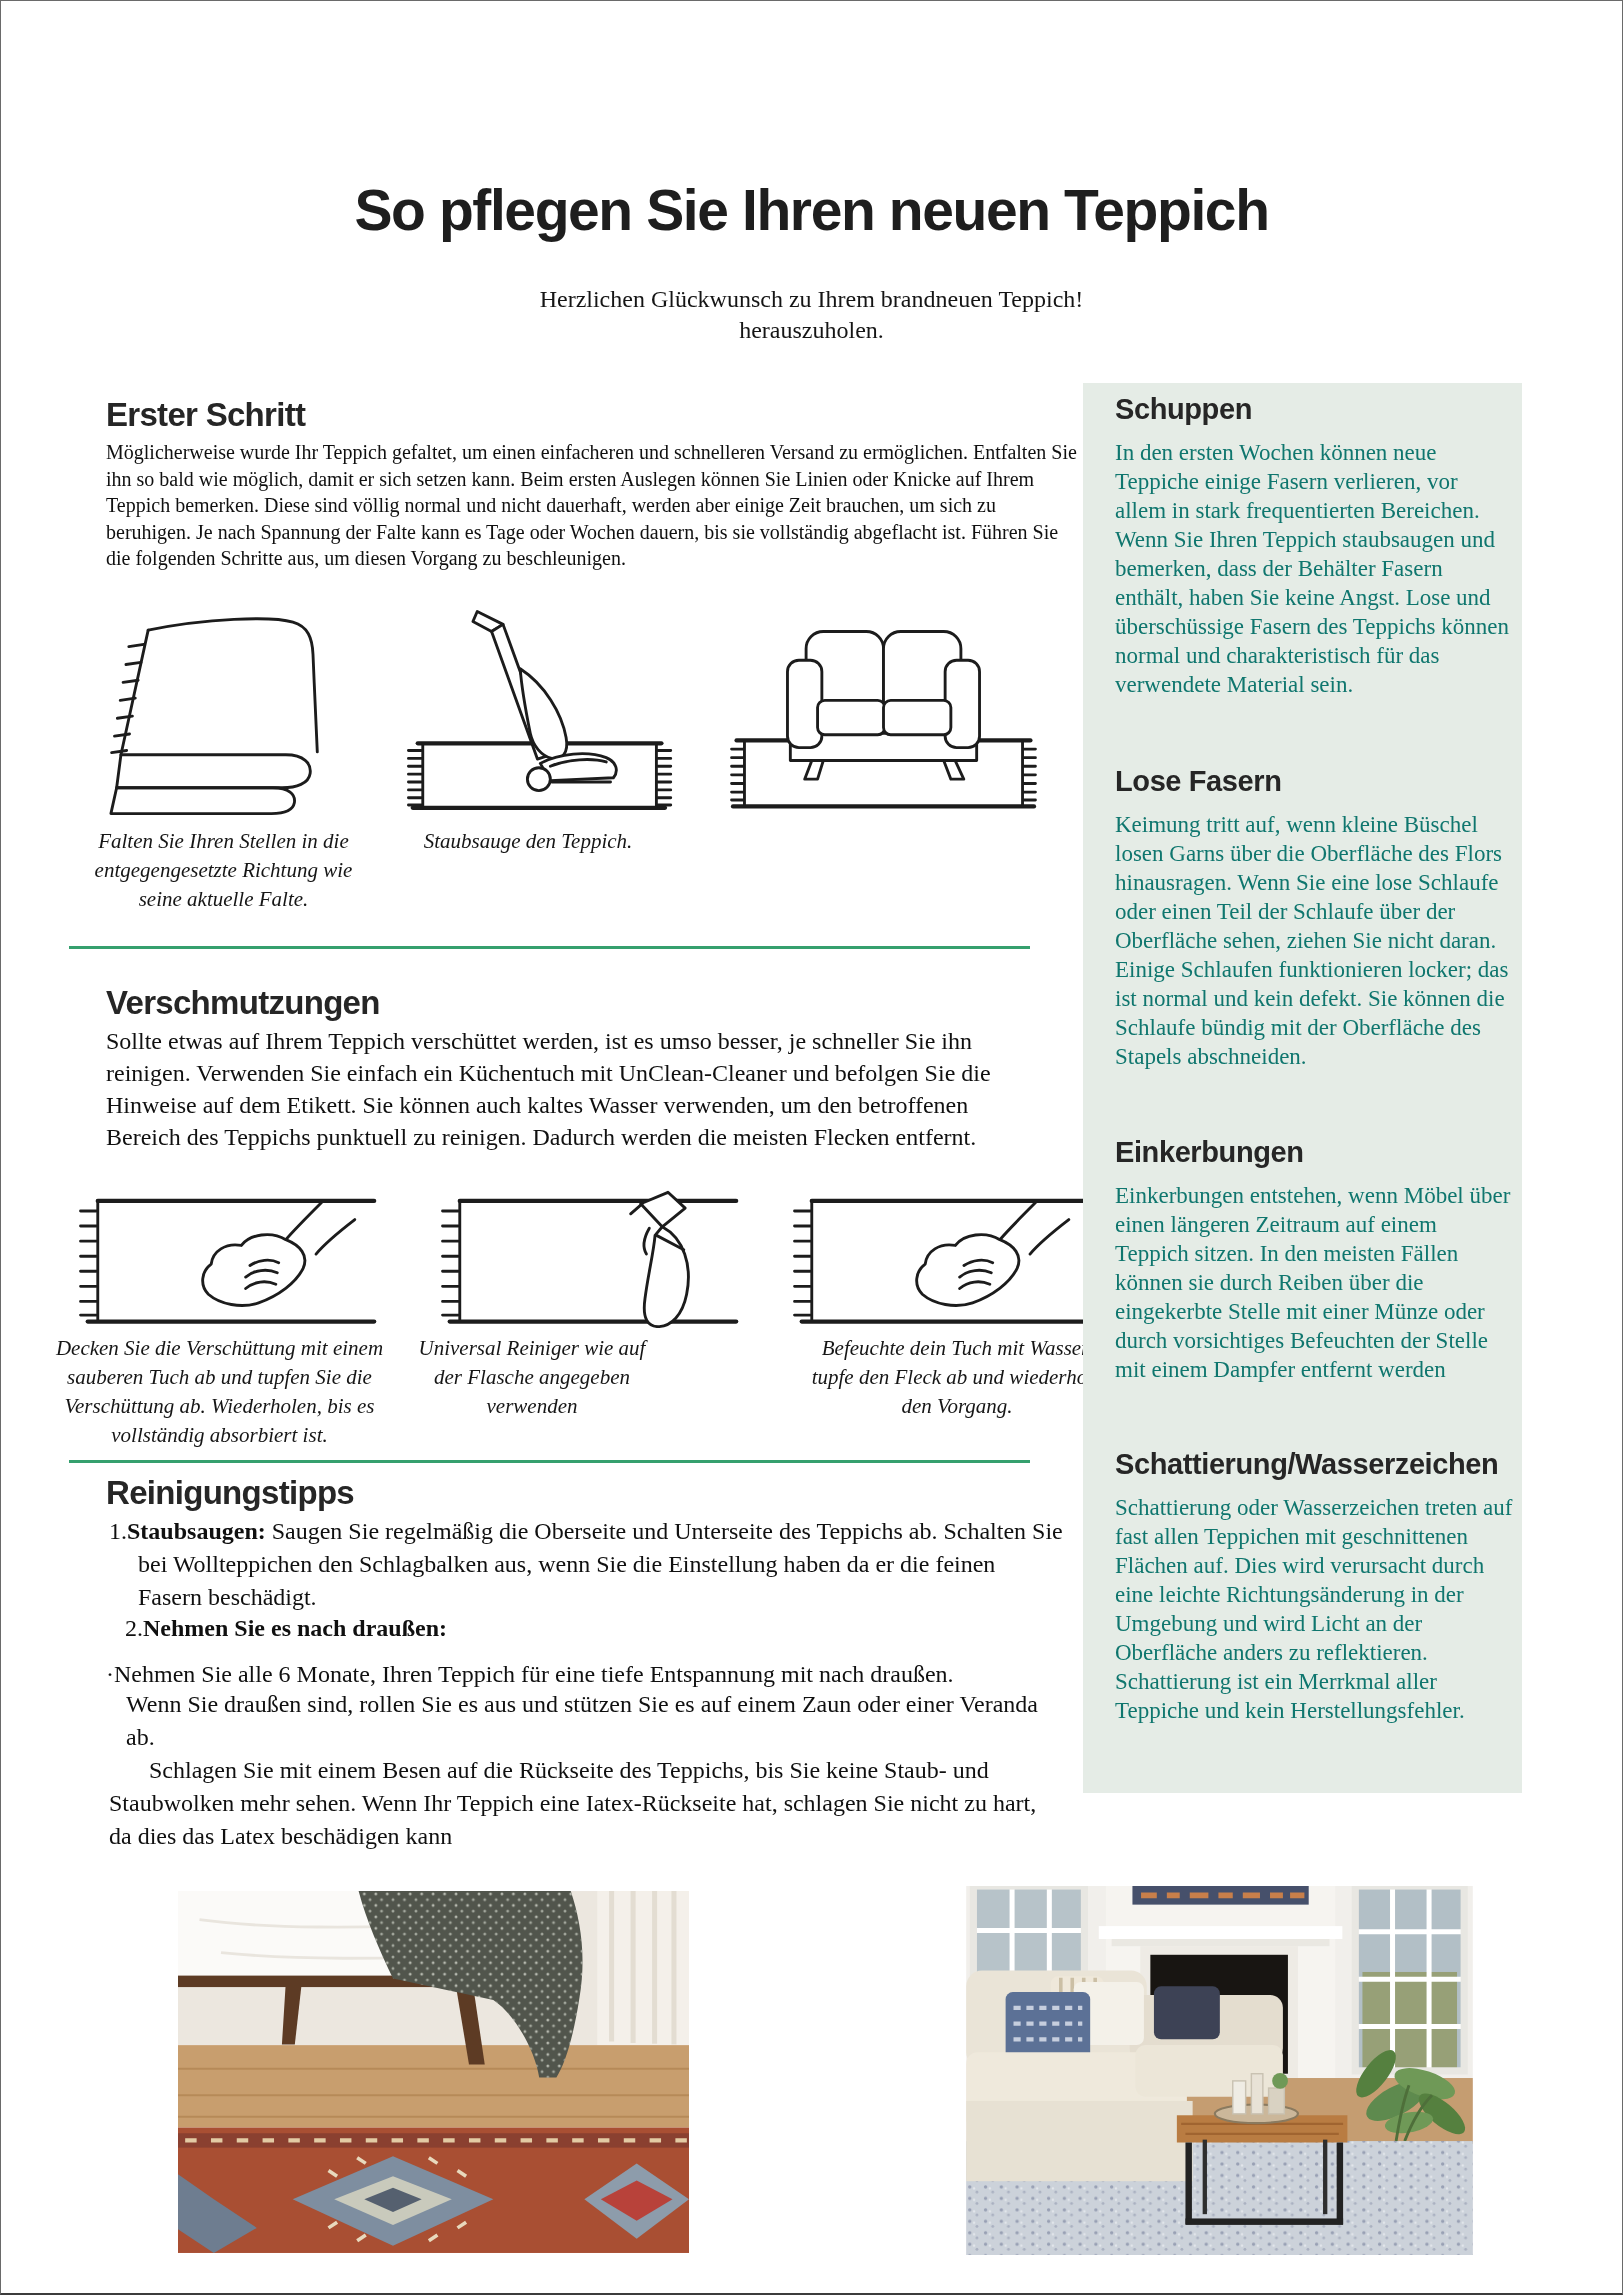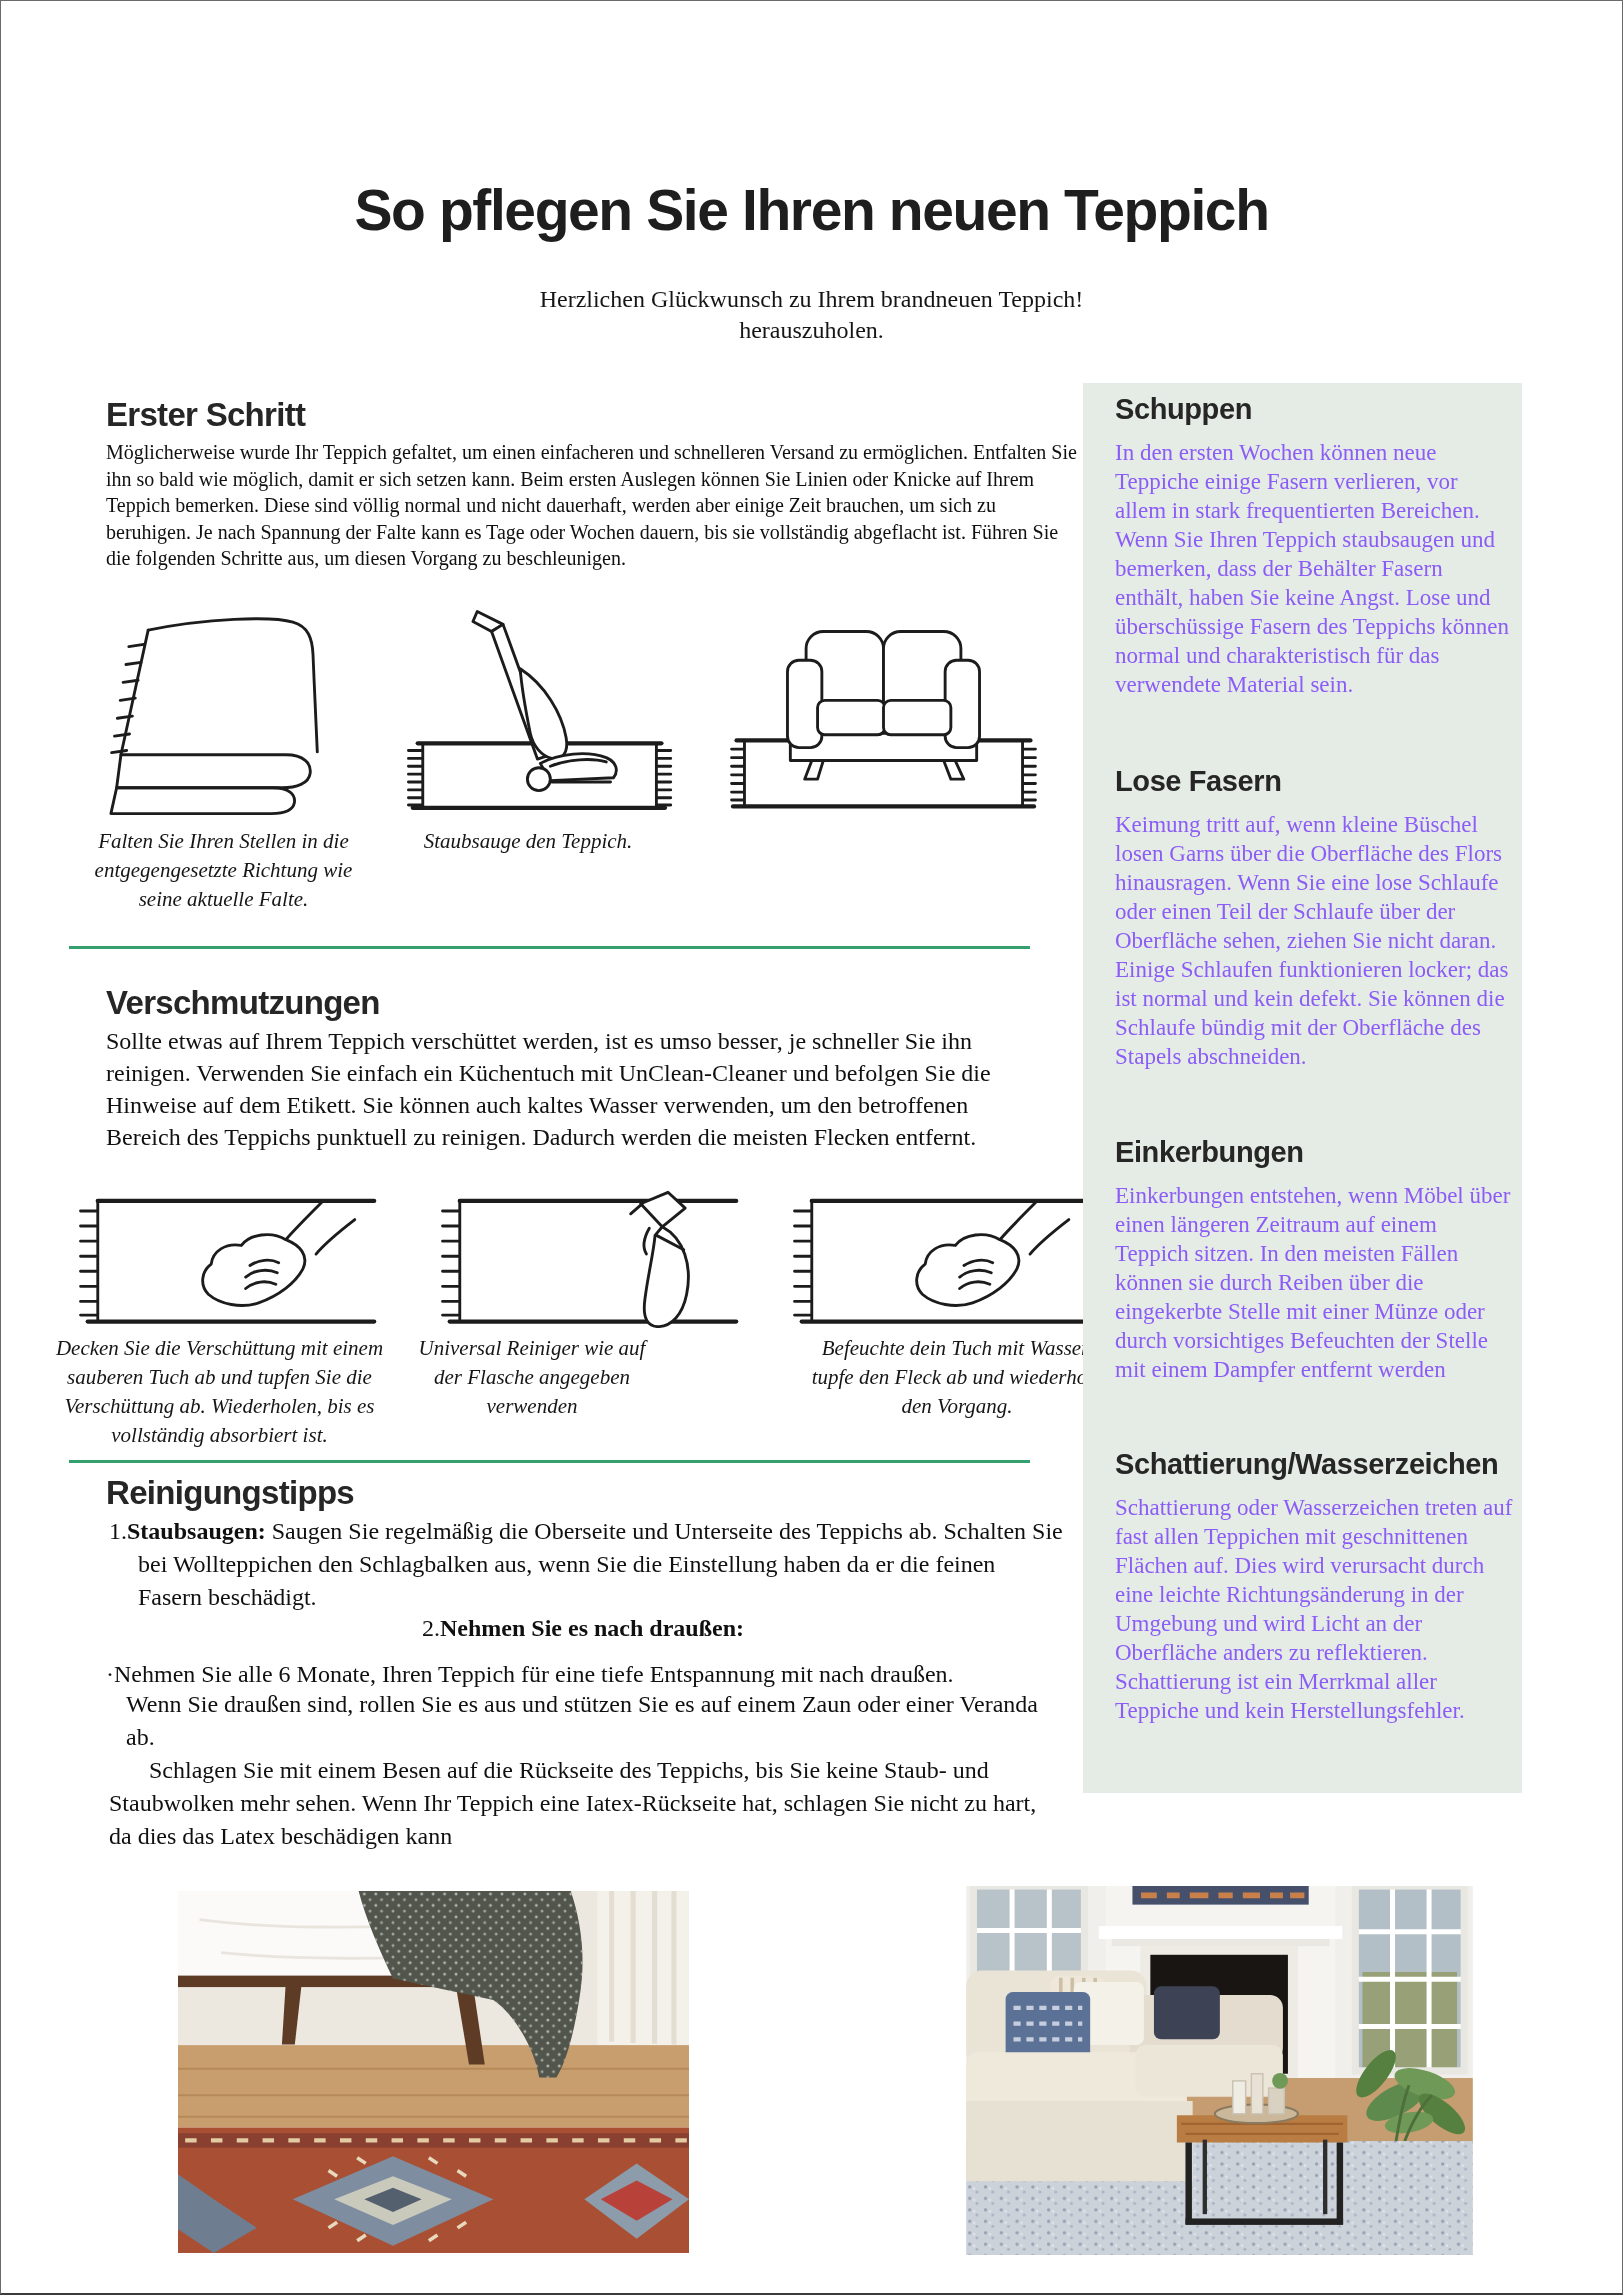--- a/index.html
+++ b/index.html
@@ -61,21 +61,21 @@
   .c6 { top:1333px; left:772px; width:294px;margin-left:37px; }
 
   
   .rule { height:2.9px; background:#35a06e; }
   .rule1 { top:945px; left:68px; width:961px; }
   .rule2 { top:1459px; left:68px; width:961px; }
 
   
   .tips { font-size:24px; line-height:33px; }
   .t-item1 { top:1514px; left:108px; width:954px; padding-left:29px; text-indent:-29px; }
-  .t-item2-label { top:1611px; left:105px; width:954px; font-weight:700;text-align:center; }
+  .t-item2-label { top:1611px; left:124px; width:954px; font-weight:700; }
   .t-num { font-weight:400; }
   .t-bold { font-weight:700; }
   .t-p1 { top:1657px; left:105px; width:961px; }
   .t-p2 { top:1687px; left:125px; width:933px; }
   .t-p3 { top:1753px; left:108px; width:940px; text-indent:40px; }
 
   
   .photo { overflow:hidden; }
   .photo svg { display:block; width:100%; height:100%; }
   .photoL { top:1890px; left:177px;  width:511px; height:362px; }
@@ -85,21 +85,21 @@
   .sidebar {
     top:382px; left:1082px; width:439px; height:1410px;
     background:#e5ece6;
   }
   .sb-sec { position:absolute; left:32px; width:399px; }
   .sb-sec h3 {
     font-family:"Liberation Sans", sans-serif;
     font-weight:700; font-size:29px; letter-spacing:-0.4px;
     color:#262626; margin-bottom:11.5px; white-space:nowrap;
   }
-  .sb-sec p { font-size:23px; line-height:29px; color:#8b5cf6; }
+  .sb-sec p { font-size:23px; line-height:29px; color:#0f766e; }
   .sb0 { top:10px; }
   .sb1 { top:382px; }
   .sb2 { top:753px; }
   .sb3 { top:1065px; }
 
   .ink { stroke:#1c1c1c; stroke-width:4; fill:none; stroke-linecap:round; stroke-linejoin:round; }
   .ink-f { stroke:#1c1c1c; stroke-width:4; fill:#ffffff; stroke-linecap:round; stroke-linejoin:round; }
   .thick { stroke-width:6; }
 </style>
 </head>

